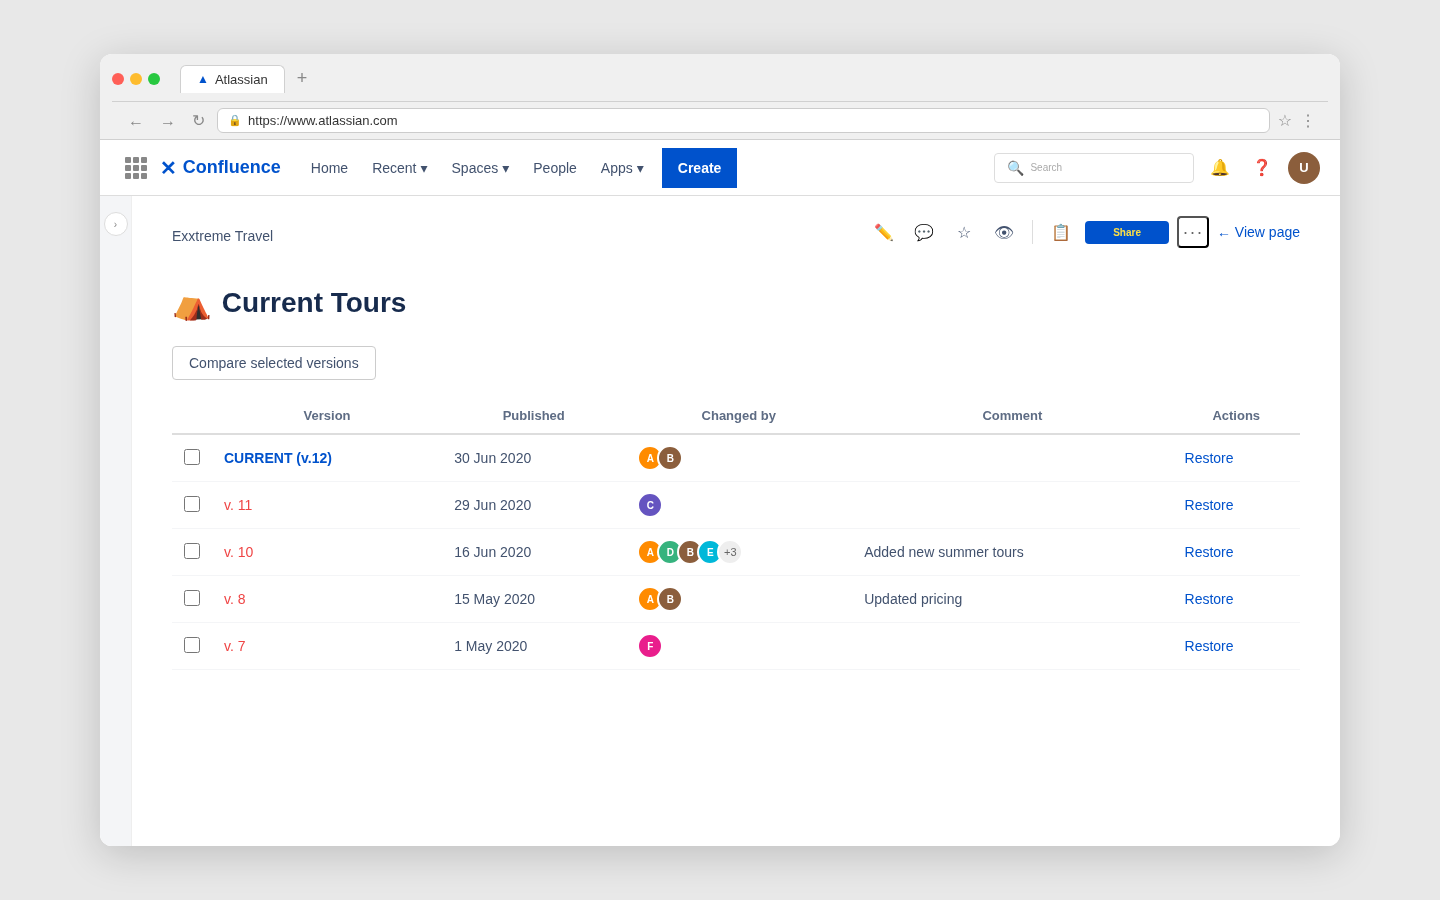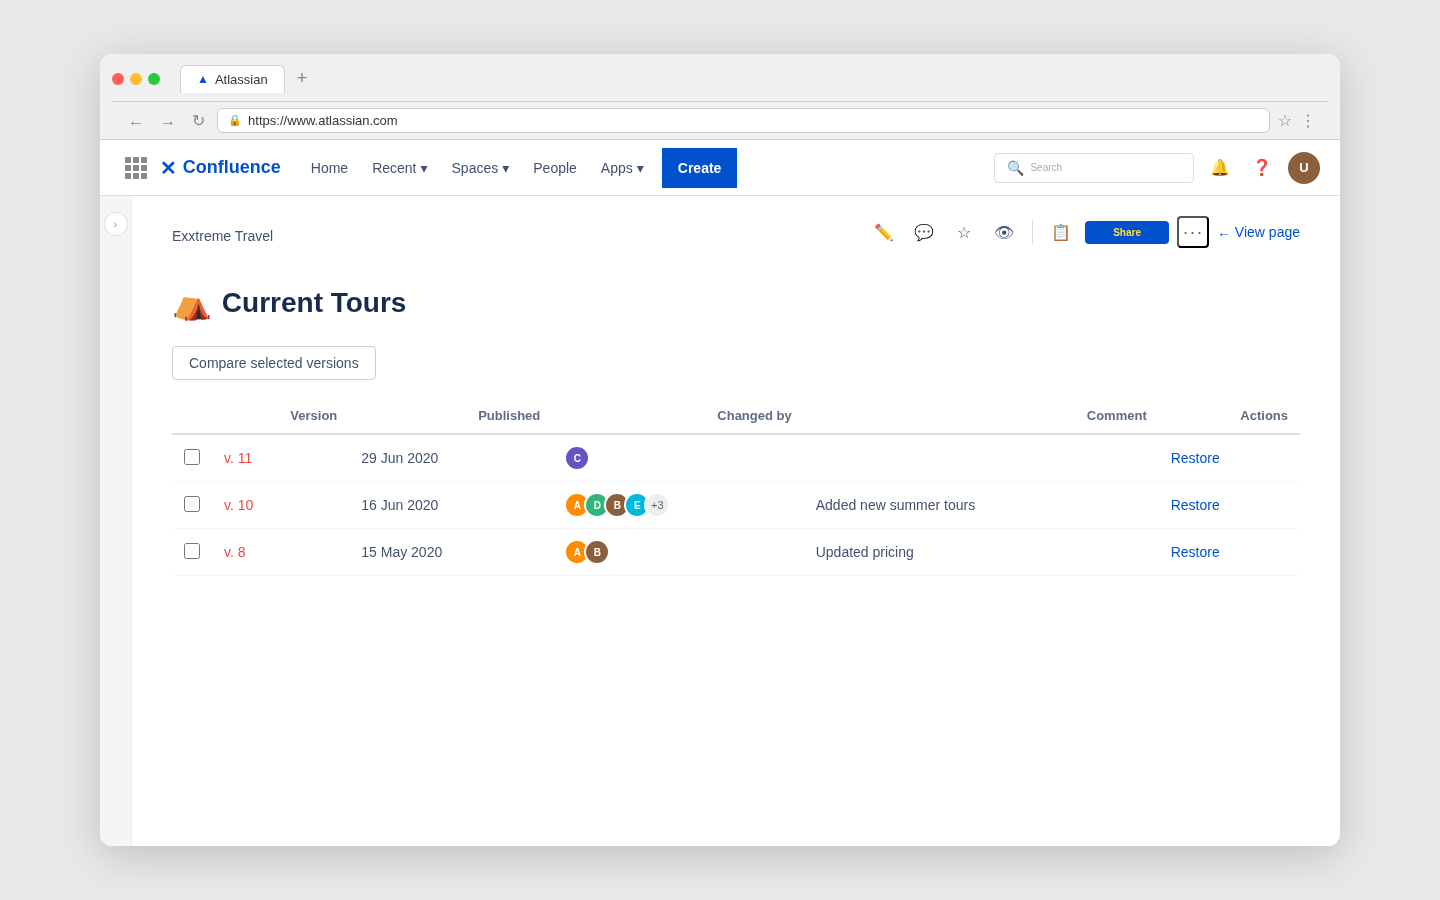--- a/index.html
+++ b/index.html
@@ -228,21 +228,21 @@
     
     .version-table {
       width: 100%;
       border-collapse: collapse;
       font-size: 14px;
     }
     .version-table thead tr {
       border-bottom: 2px solid #ddd;
     }
     .version-table th {
-      text-align: right;
+      text-align: center;
       padding: 8px 12px 10px;
       font-size: 13px; font-weight: 600; color: #5e6c84;
     }
     .version-table td {
       padding: 10px 12px;
       color: #42526e;
       border-bottom: 1px solid #f4f5f7;
       vertical-align: middle;
     }
     .version-link { color: #ef4444; font-weight: 500; cursor: pointer; text-decoration: none; }
@@ -386,20 +386,33 @@
             <th style="width:30px;"></th>
             <th>Version</th>
             <th>Published</th>
             <th>Changed by</th>
             <th>Comment</th>
             <th>Actions</th>
           </tr>
         </thead>
         <tbody id="version-tbody">
 
+        <tr>
+              <td><input type="checkbox" class="checkbox" style=""></td>
+              <td><a class="current-version">CURRENT (v.12)</a></td>
+              <td>30 Jun 2020</td>
+              <td>
+                <div class="avatar-group">
+                  <div class="av av-orange">A</div>
+                  <div class="av av-brown">B</div>
+                </div>
+              </td>
+              <td></td>
+              <td><a class="restore-link">Restore</a></td>
+            </tr>
             <tr>
               <td><input type="checkbox" class="checkbox" style=""></td>
               <td><a class="version-link">v. 11</a></td>
               <td>29 Jun 2020</td>
               <td>
                 <div class="avatar-group">
                   <div class="av av-purple">C</div>
                 </div>
               </td>
               <td></td>
@@ -427,18 +440,30 @@
               <td>15 May 2020</td>
               <td>
                 <div class="avatar-group">
                   <div class="av av-orange">A</div>
                   <div class="av av-brown">B</div>
                 </div>
               </td>
               <td>Updated pricing</td>
               <td><a class="restore-link">Restore</a></td>
             </tr>
+            <tr>
+              <td><input type="checkbox" class="checkbox" style=""></td>
+              <td><a class="version-link">v. 7</a></td>
+              <td>1 May 2020</td>
+              <td>
+                <div class="avatar-group">
+                  <div class="av av-pink">F</div>
+                </div>
+              </td>
+              <td></td>
+              <td><a class="restore-link">Restore</a></td>
+            </tr>
           </tbody>
       </table>
 
     </div>
   </div>
 </div>
 
 </body></html>

